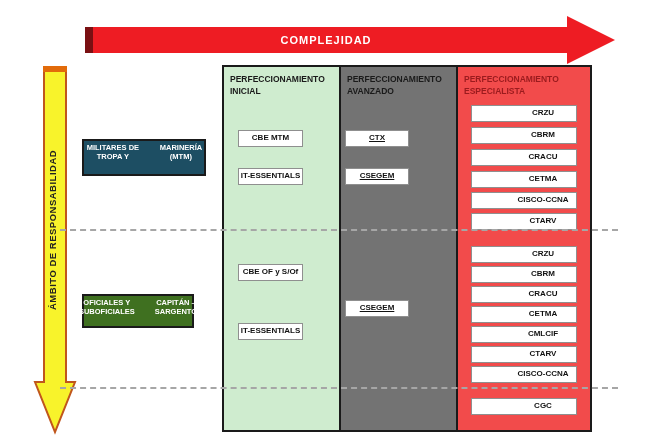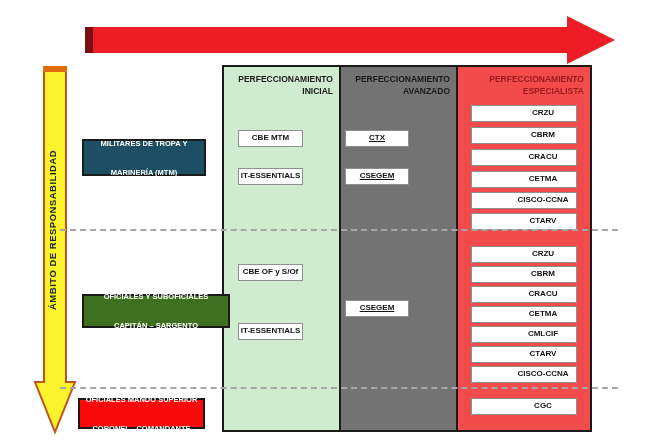--- a/index.html
+++ b/index.html
@@ -21,57 +21,58 @@
     writing-mode:vertical-rl;transform:rotate(180deg);
     text-align:center;font-weight:bold;font-size:9.5px;color:#222222;
     letter-spacing:0.5px;line-height:22px;
   }
   
   .col{position:absolute;top:65px;height:367px;border:2px solid #1a1a1a;box-sizing:border-box;}
   .col-inicial{left:222px;width:119px;background:#cfeccf;}
   .col-avanzado{left:339px;width:119px;background:#737373;}
   .col-especialista{left:456px;width:136px;background:#f24b4b;}
   .col-header{
-    padding:7px 6px 0 6px;text-align:right;font-weight:bold;
+    padding:7px 6px 0 6px;text-align:left;font-weight:bold;
     font-size:8.5px;line-height:1.4;color:#1a1a1a;
   }
   .col-especialista .col-header{color:#9b1b1e;}
   
   .dash{position:absolute;left:60px;width:558px;height:0;border-top:2px dashed #a6a6a6;z-index:5;}
   .dash-1{top:229px;}
   .dash-2{top:387px;}
   
   .rowlabel{
     position:absolute;border:2px solid #1a1a1a;box-sizing:border-box;
     color:#ffffff;text-align:center;font-weight:bold;font-size:7.5px;
-    display:flex;flex-direction:column;justify-content:center;gap:20px;
+    display:flex;flex-direction:row;justify-content:center;gap:20px;
     padding:2px;z-index:4;
   }
   .rowlabel-mtm{left:82px;top:139px;width:124px;height:37px;background:#1d4e63;}
-  .rowlabel-oficiales{left:82px;top:294px;width:148px;height:34px;background:#3f7020;}
+  .rowlabel-oficiales{left:82px;top:294px;width:112px;height:34px;background:#3f7020;}
   .rowlabel-superior{left:78px;top:398px;width:127px;height:31px;background:#fa0a0a;}
   
   .course{
     position:absolute;height:17px;background:#ffffff;border:1.5px solid #8f8f8f;
     box-sizing:border-box;text-align:center;font-size:8px;font-weight:bold;
     color:#111111;line-height:13px;z-index:3;
   }
   .c1{left:238px;width:65px;}
   .c2{left:345px;width:64px;text-decoration:underline;}
   .c3{left:471px;width:106px;padding-left:38px;}
 </style>
 </head>
 <body>
 
 <div class="canvas">
 
   <svg class="harrow-svg" width="536" height="54" viewBox="0 0 536 54">
     <polygon points="3,14 485,14 485,3 533,27 485,51 485,40 3,40" fill="#ee1c23"></polygon>
     <rect x="3" y="14" width="8" height="26" fill="#7a1013"></rect>
   </svg>
+  <div class="harrow-label">COMPLEJIDAD</div>
 
   <svg class="varrow-svg" width="48" height="372" viewBox="0 0 48 372">
     <polygon points="13,3 35,3 35,318 44,318 24,368 4,318 13,318" fill="#f8f32b" stroke="#c0561c" stroke-width="2"></polygon>
     <rect x="12" y="2" width="24" height="6" fill="#e26b0a"></rect>
   </svg>
   <div class="varrow-label">ÁMBITO DE RESPONSABILIDAD</div>
 
   <div class="col col-inicial">
     <div class="col-header">PERFECCIONAMIENTO INICIAL</div>
   </div>
@@ -85,24 +86,20 @@
   <div class="dash dash-1"></div>
   <div class="dash dash-2"></div>
 
   <div class="rowlabel rowlabel-mtm">
     <div>MILITARES DE TROPA Y</div>
     <div>MARINERÍA (MTM)</div>
   </div>
   <div class="rowlabel rowlabel-oficiales">
     <div>OFICIALES Y SUBOFICIALES</div>
     <div>CAPITÁN – SARGENTO</div>
-  </div>
-  <div class="rowlabel rowlabel-superior">
-    <div>OFICIALES MANDO SUPERIOR</div>
-    <div>CORONEL - COMANDANTE</div>
   </div>
 
   <div class="course c1" style="top:130px">CBE MTM</div>
   <div class="course c1" style="top:168px">IT-ESSENTIALS</div>
 
   <div class="course c2" style="top:130px">CTX</div>
   <div class="course c2" style="top:168px">CSEGEM</div>
 
   <div class="course c3" style="top:105px">CRZU</div>
   <div class="course c3" style="top:127px">CBRM</div>

